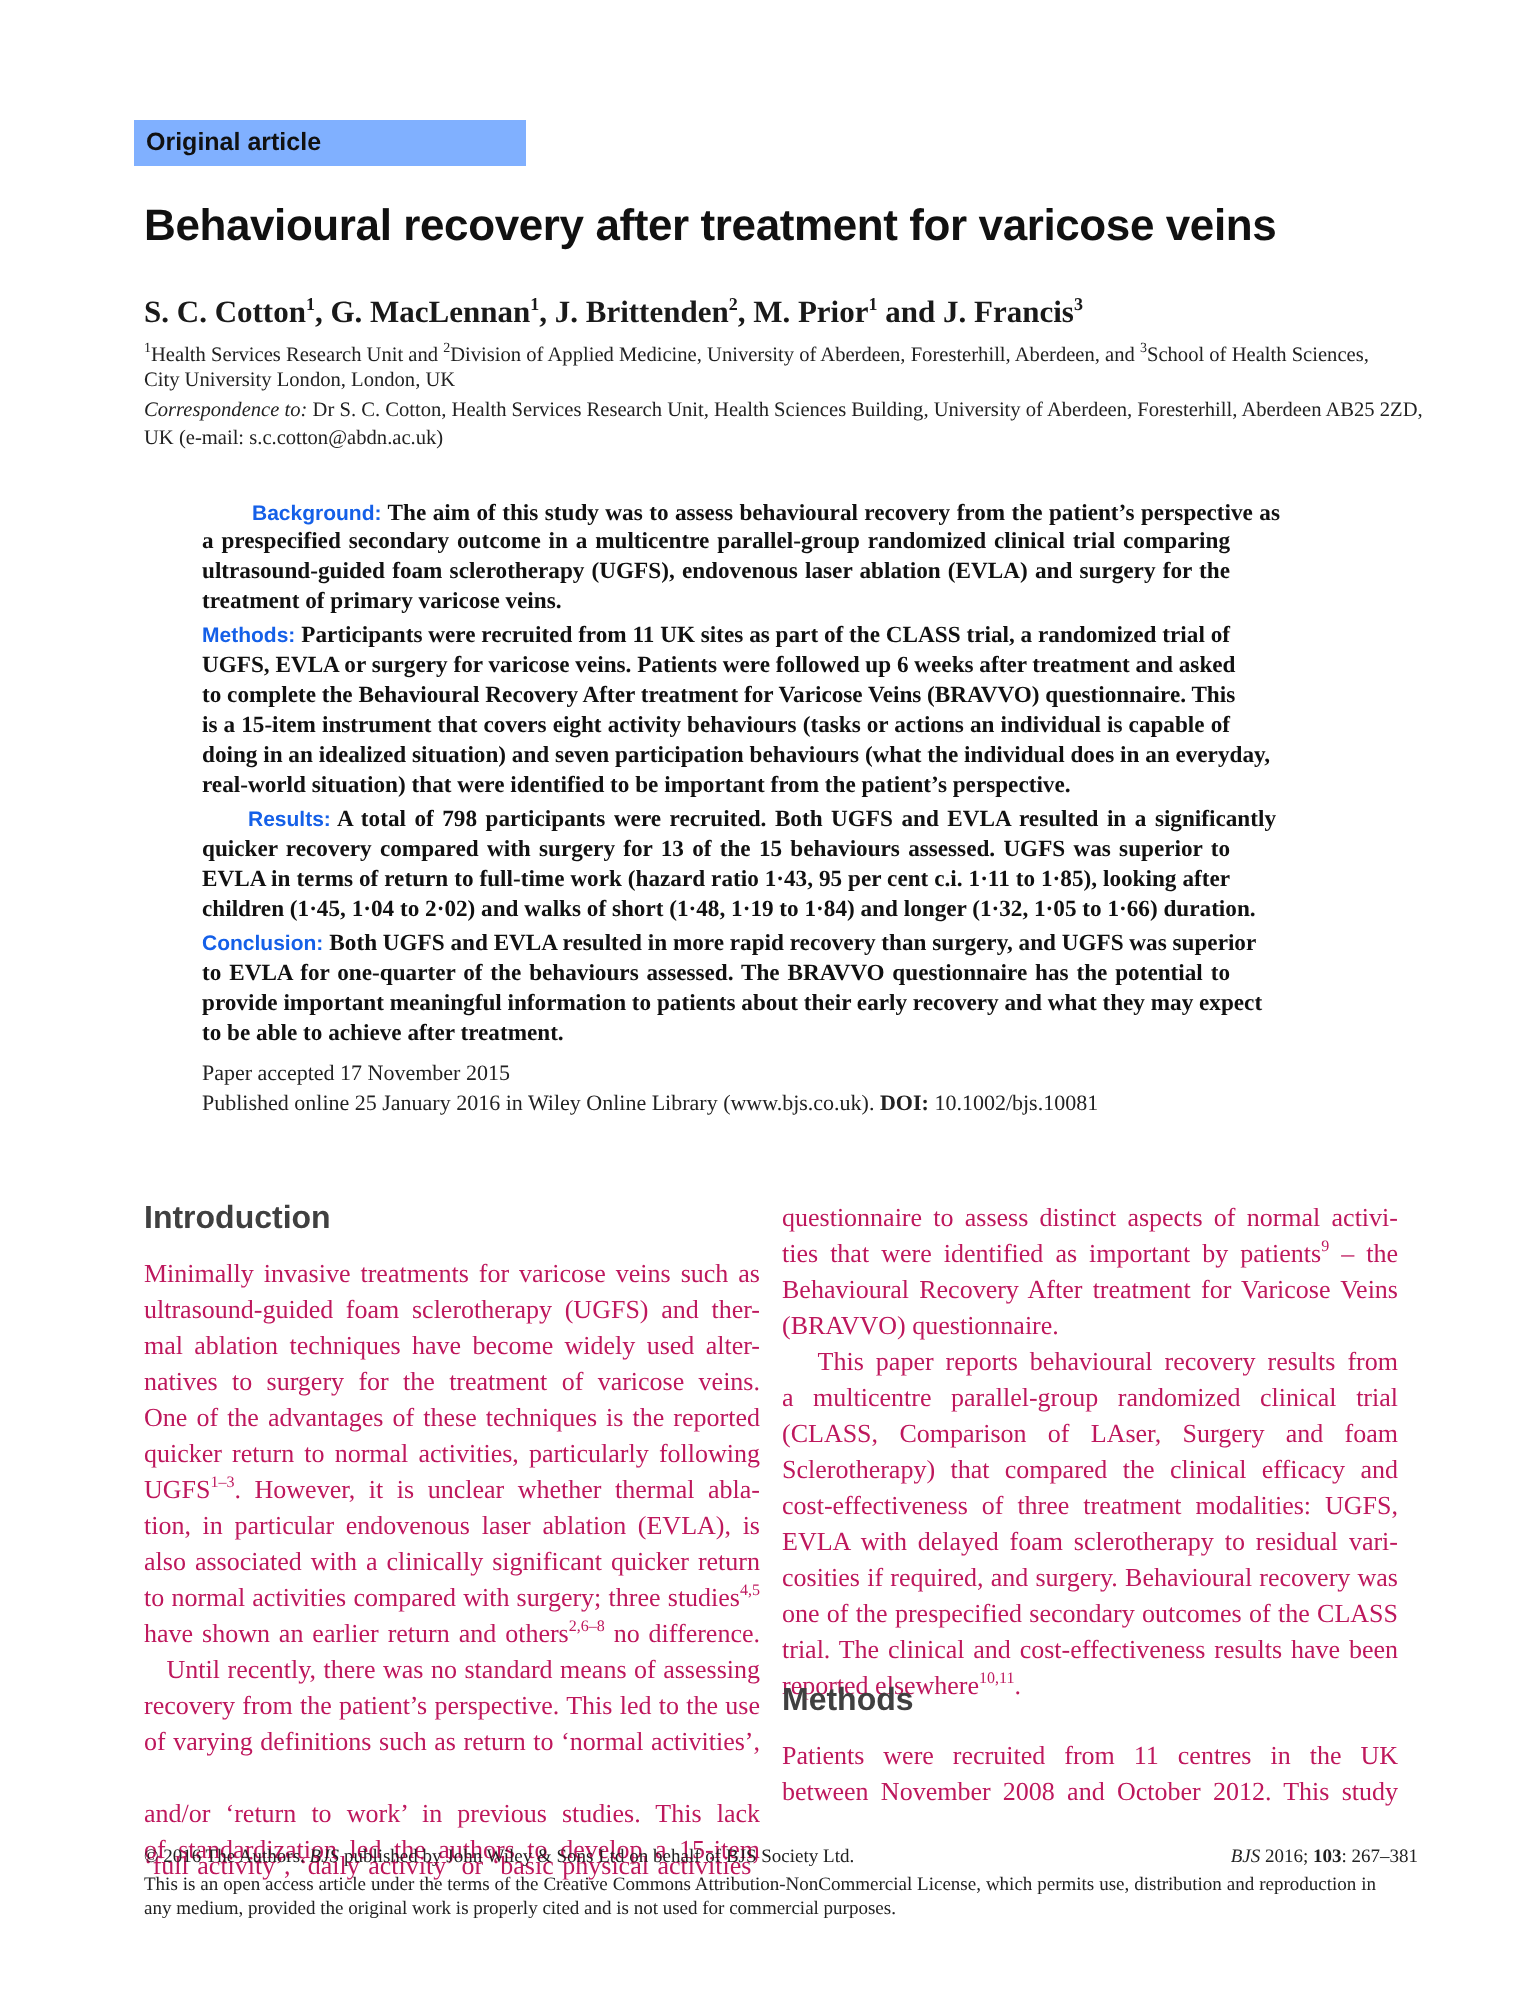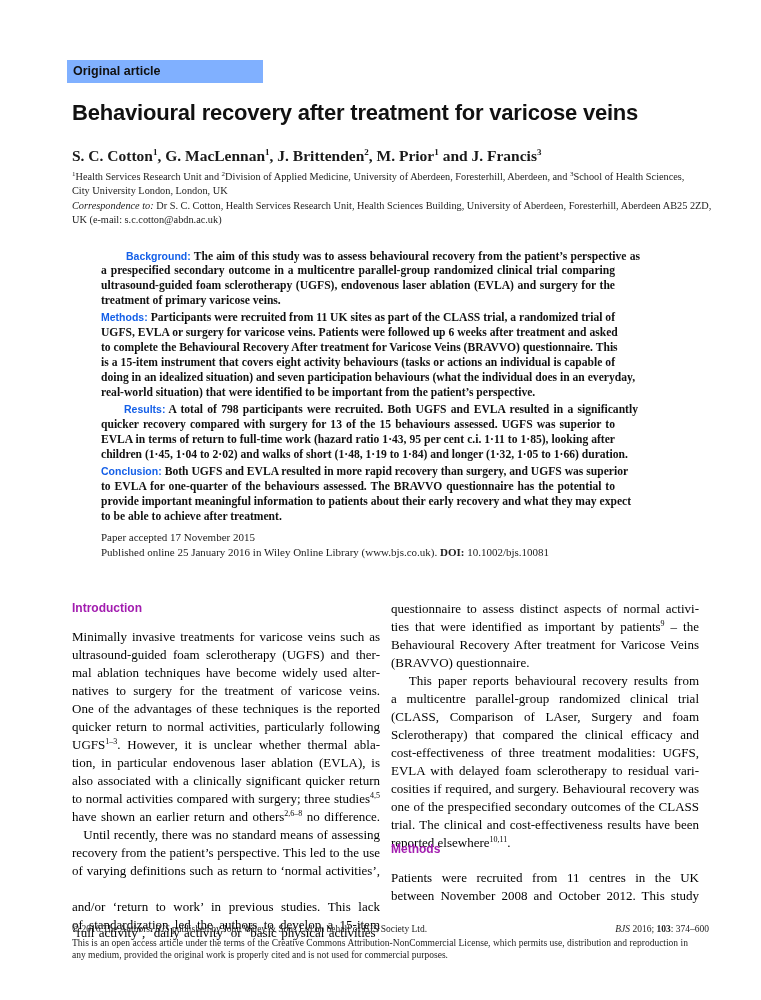--- a/index.html
+++ b/index.html
@@ -41,25 +41,25 @@
     font-size: 10.5px; margin-right: 3px;
   }
   .pubinfo {
     position: absolute; left: 101px; font-family: "Liberation Serif", serif; font-size: 11px;
     white-space: nowrap; color: #222;
   }
   .pubinfo b { font-weight: bold; }
 
   .sec-head {
     position: absolute; font-family: "Liberation Sans", sans-serif; font-weight: bold;
-    font-size: 12px; color: #a21caf;
+    font-size: 16px; color: #404040;
   }
   .body-line {
     position: absolute; width: 308px; font-family: "Liberation Serif", serif; font-size: 13px;
-    line-height: 18px; white-space: nowrap; text-align: justify; text-align-last: justify; color: #000000;
+    line-height: 18px; white-space: nowrap; text-align: justify; text-align-last: justify; color: #be185d;
   }
   .body-line.last { text-align-last: left; }
   .body-line sup { font-size: 8px; line-height: 0; }
   .col-l { left: 72px; }
   .col-r { left: 391px; }
 
   .foot {
     position: absolute; font-family: "Liberation Serif", serif; font-size: 9.5px; white-space: nowrap; color: #222;
   }
   .foot i { font-style: italic; }
@@ -146,15 +146,15 @@
   <div class="body-line col-r" style="top:798px;">one of the prespecified secondary outcomes of the CLASS</div>
   <div class="body-line col-r" style="top:816px;">trial. The clinical and cost-effectiveness results have been</div>
   <div class="body-line col-r last" style="top:834px;"><span>reported elsewhere</span><sup>10,11</sup><span>.</span></div>
 </div>
 
 <div class="sec-head col-r" style="top:842px;">Methods</div>
 <div class="body-line col-r" style="top:869px;">Patients were recruited from 11 centres in the UK</div>
 <div class="body-line col-r" style="top:887px;">between November 2008 and October 2012. This study</div>
 
 <div class="foot" style="left:72px; top:924px;"><span>© 2016 The Authors. </span><i>BJS</i><span> published by John Wiley &amp; Sons Ltd on behalf of BJS Society Ltd.</span></div>
-<div class="foot" id="foot-right" style="top:924px;"><i>BJS</i><span> 2016; </span><b>103</b><span>: 374–600</span></div>
+<div class="foot" id="foot-right" style="top:924px;"><i>BJS</i><span> 2016; </span><b>103</b><span>: 267–381</span></div>
 <div class="foot foot-lic" style="top:938px;">This is an open access article under the terms of the Creative Commons Attribution-NonCommercial License, which permits use, distribution and reproduction in</div>
 <div class="foot foot-lic last" style="top:950px;">any medium, provided the original work is properly cited and is not used for commercial purposes.</div>
 
 </body></html>

